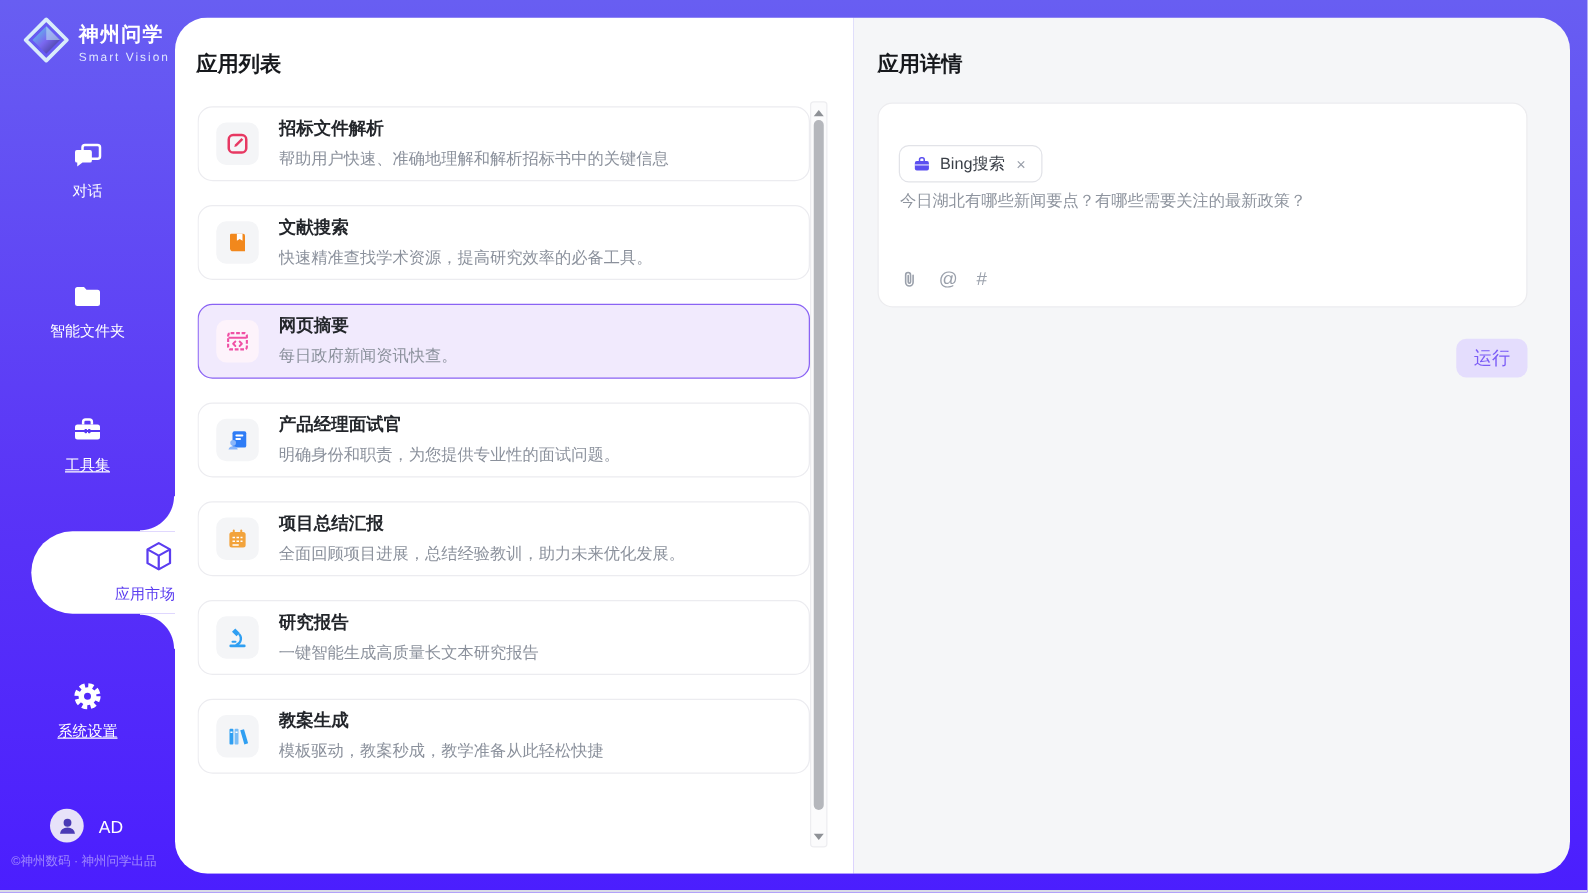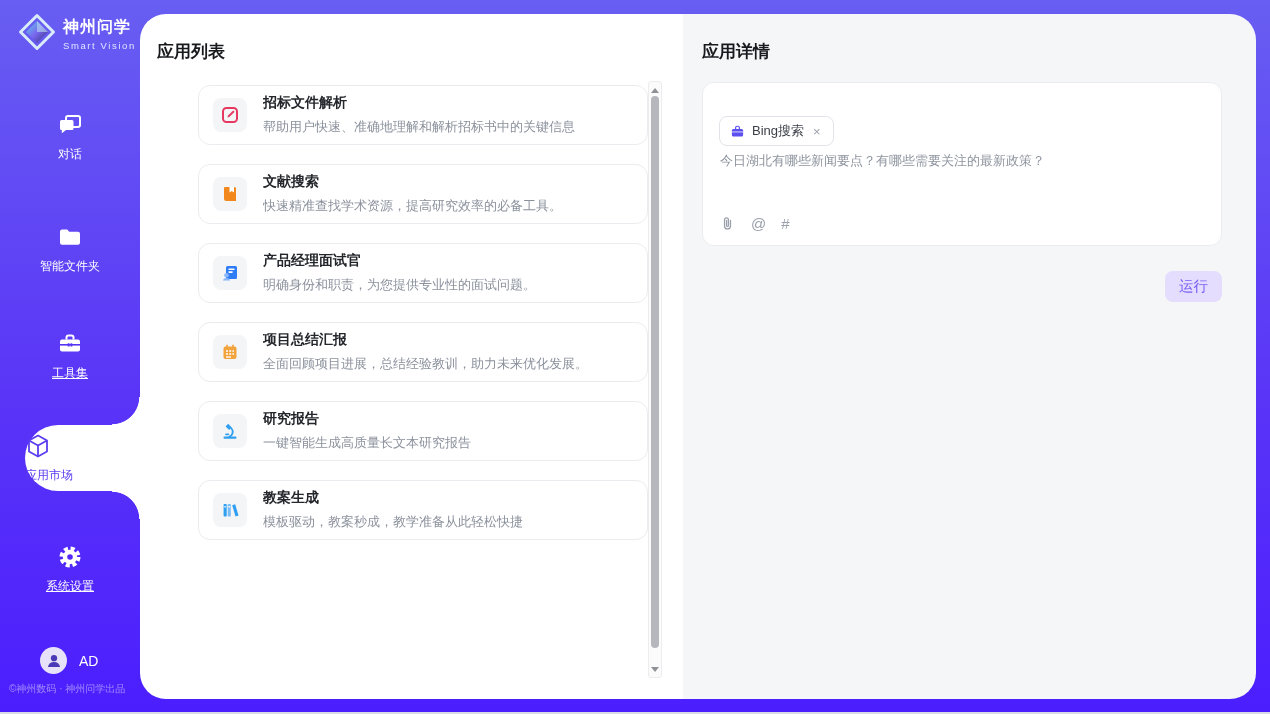--- a/index.html
+++ b/index.html
@@ -13,38 +13,38 @@
   
   .sidebar { position:absolute; left:0; top:0; width:140px; height:714px; }
   .brand { position:absolute; left:18px; top:13px; display:flex; align-items:center; gap:7px; }
   .brand-text .bn { color:#fff; font-size:16px; font-weight:bold; letter-spacing:1px; }
   .brand-text .bs { color:#dfe6ff; font-size:9.5px; letter-spacing:1.6px; margin-top:2px; }
   .nav-item { position:absolute; left:0; width:140px; text-align:center; cursor:pointer; }
   .nav-item .nicon { display:block; margin:0 auto 6px; width:26px; height:26px; }
   .nav-item .nlabel { color:#fff; font-size:12px; }
   .nav-item .nlabel.underlined { text-decoration:underline; }
   .nav-tab { position:absolute; left:25px; right:0; top:425px; height:66px; background:#fff;
-             border-radius:33px 0 0 33px; display:flex; flex-direction:column; align-items:flex-start;
+             border-radius:33px 0 0 33px; display:flex; flex-direction:column; align-items:flex-end;
              justify-content:center; gap:4px; cursor:pointer; }
   .nav-tab .nlabel { color:#5b3df0; font-size:12px; }
   .tab-connector { position:absolute; right:0; width:28px; height:28px; pointer-events:none; }
   .tab-connector.top { top:397px; background: radial-gradient(circle 28px at 0 0, rgba(0,0,0,0) 0 26.8px, #fff 27.6px); }
   .tab-connector.bottom { top:491px; background: radial-gradient(circle 28px at 0 100%, rgba(0,0,0,0) 0 26.8px, #fff 27.6px); }
   .user-row { position:absolute; left:40px; top:647px; display:flex; align-items:center; gap:12px; }
   .avatar { width:27px; height:27px; border-radius:50%; background:#e7e2f9; display:flex; align-items:center; justify-content:center; cursor:pointer; }
   .user-name { color:#fff; font-size:14px; }
   .copyright { position:absolute; left:9px; top:682px; width:132px; color:rgba(255,255,255,.45); font-size:10px; white-space:nowrap; }
   
   .content { position:absolute; left:140px; top:14px; width:1116px; height:685px;
              border-radius:26px; overflow:hidden; display:flex; }
   .list-pane { width:543px; background:#fff; position:relative; flex:none; }
   .pane-title { position:absolute; left:17px; top:26px; font-size:17px; font-weight:bold; color:#17191d; }
   .list-viewport { position:absolute; left:18px; top:69px; width:490px; height:597px; overflow:hidden; }
   .app-card { display:flex; align-items:center; height:60px; margin-bottom:19px; padding:0 14px;
-              background:#fff; border:1px solid #ececf0; border-radius:12px; cursor:pointer;margin-left:40px; }
+              background:#fff; border:1px solid #ececf0; border-radius:12px; cursor:pointer; }
   .app-card:first-child { margin-top:2px; }
   .app-card.selected { background:#f1eafd; border:1px solid #8a63f4; }
   .tile { width:34px; height:34px; border-radius:8px; background:#f4f5f7; flex:none;
           display:flex; align-items:center; justify-content:center; margin-right:16px; }
   .app-card.selected .tile { background:#fdf3fb; }
   .card-text { display:flex; flex-direction:column; gap:6px; overflow:hidden; }
   .card-title { font-size:14px; font-weight:bold; color:#23262b; white-space:nowrap; }
   .card-desc { font-size:13px; color:#8b919c; white-space:nowrap; }
   
   .scrollbar { position:absolute; left:508px; top:67px; width:14px; height:597px;
@@ -187,20 +187,33 @@
             <path d="M5 3h9.5A1.5 1.5 0 0 1 16 4.5V17H6.5A2.5 2.5 0 0 1 4 14.5V4a1 1 0 0 1 1-1z" fill="#f2881c"></path>
             <path d="M9.5 3h4.5v5.6l-2.25-1.5L9.5 8.6z" fill="#fff"></path>
           </svg>
         </span>
         <span class="card-text">
           <span class="card-title">文献搜索</span>
           <span class="card-desc">快速精准查找学术资源，提高研究效率的必备工具。</span>
         </span>
       </div>
 
+      <div class="app-card selected">
+        <span class="tile">
+          <svg width="20" height="20" viewBox="0 0 20 20">
+            <rect x="2.5" y="3.5" width="15" height="13" rx="2" fill="none" stroke="#f050a5" stroke-width="1.7" stroke-dasharray="3 1.4"></rect>
+            <line x1="2.8" y1="7.2" x2="17.2" y2="7.2" stroke="#f050a5" stroke-width="1.5"></line>
+            <path d="M8.3 10.2L6.5 12l1.8 1.8M11.7 10.2l1.8 1.8-1.8 1.8" fill="none" stroke="#f050a5" stroke-width="1.5" stroke-linecap="round" stroke-linejoin="round"></path>
+          </svg>
+        </span>
+        <span class="card-text">
+          <span class="card-title">网页摘要</span>
+          <span class="card-desc">每日政府新闻资讯快查。</span>
+        </span>
+      </div>
 
       <div class="app-card">
         <span class="tile">
           <svg width="20" height="20" viewBox="0 0 20 20">
             <rect x="6" y="3" width="11" height="13" rx="1.5" fill="#2e7cf6"></rect>
             <rect x="8.3" y="5.5" width="6.4" height="1.6" rx=".8" fill="#fff"></rect>
             <rect x="8.3" y="8.3" width="4.5" height="1.6" rx=".8" fill="#fff"></rect>
             <circle cx="6.5" cy="12.2" r="2.3" fill="#8ab6fa"></circle>
             <path d="M2.8 17.5a3.8 3.2 0 0 1 7.4 0z" fill="#8ab6fa"></path>
           </svg>

